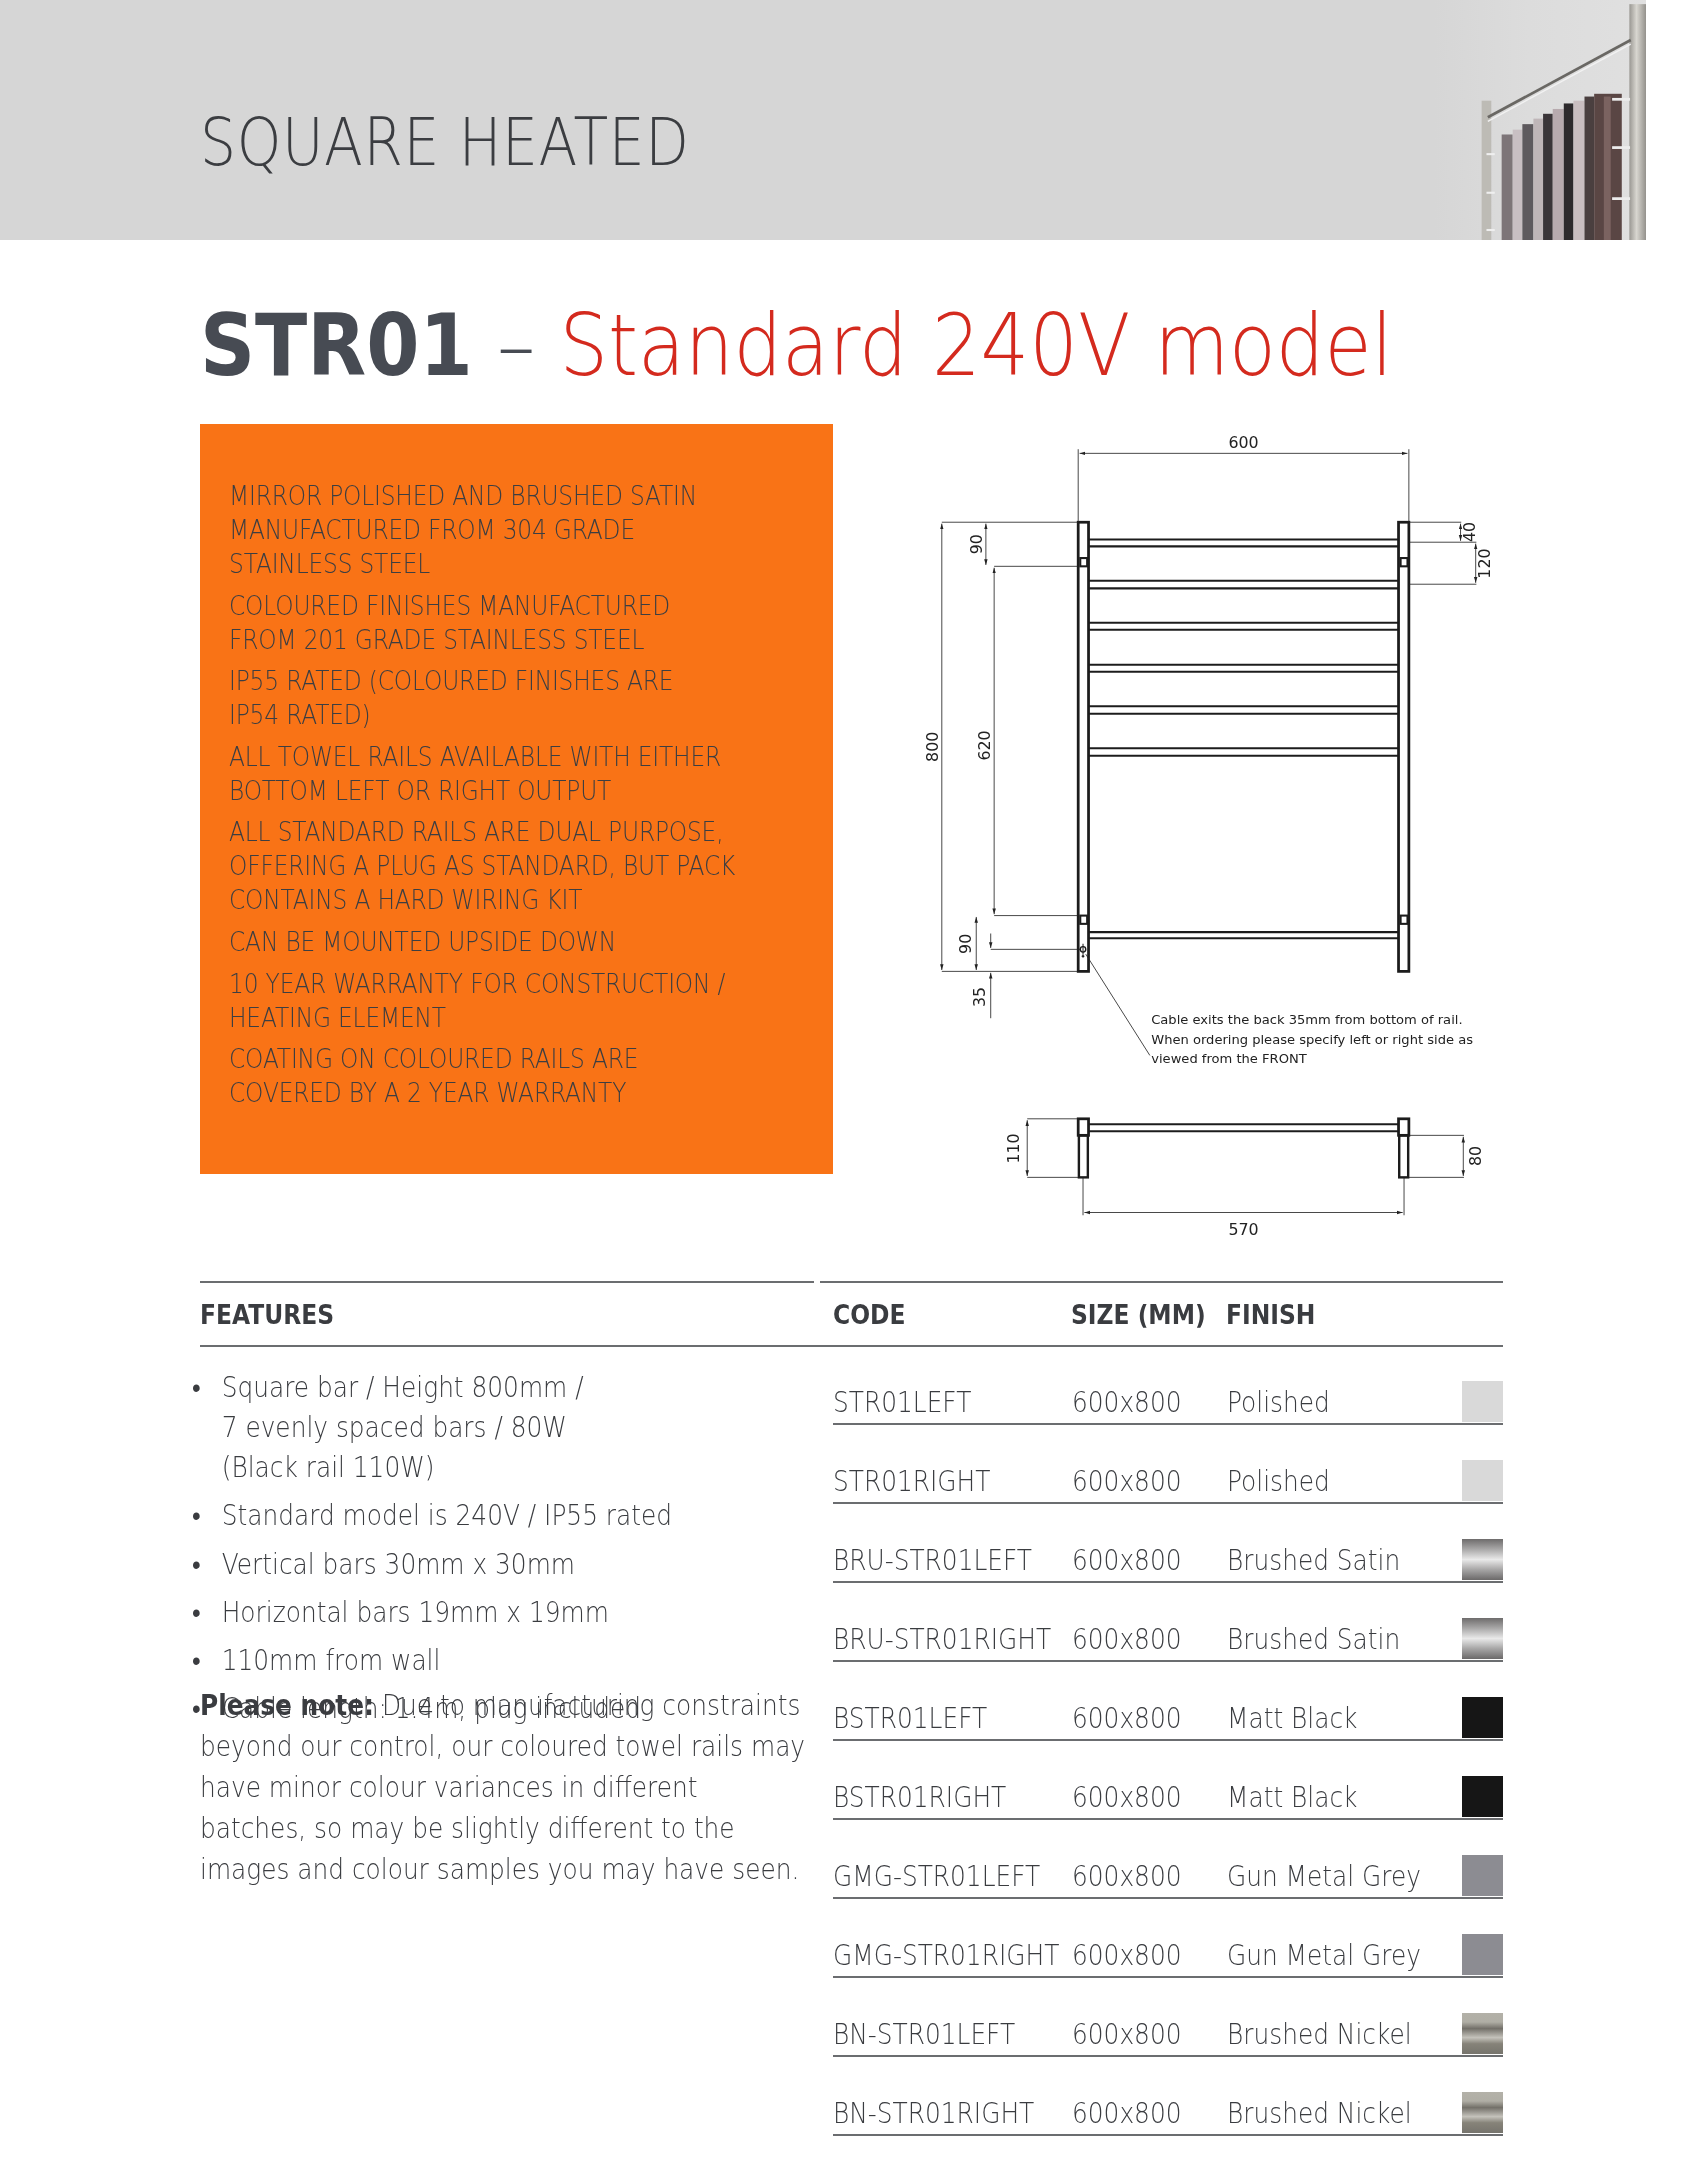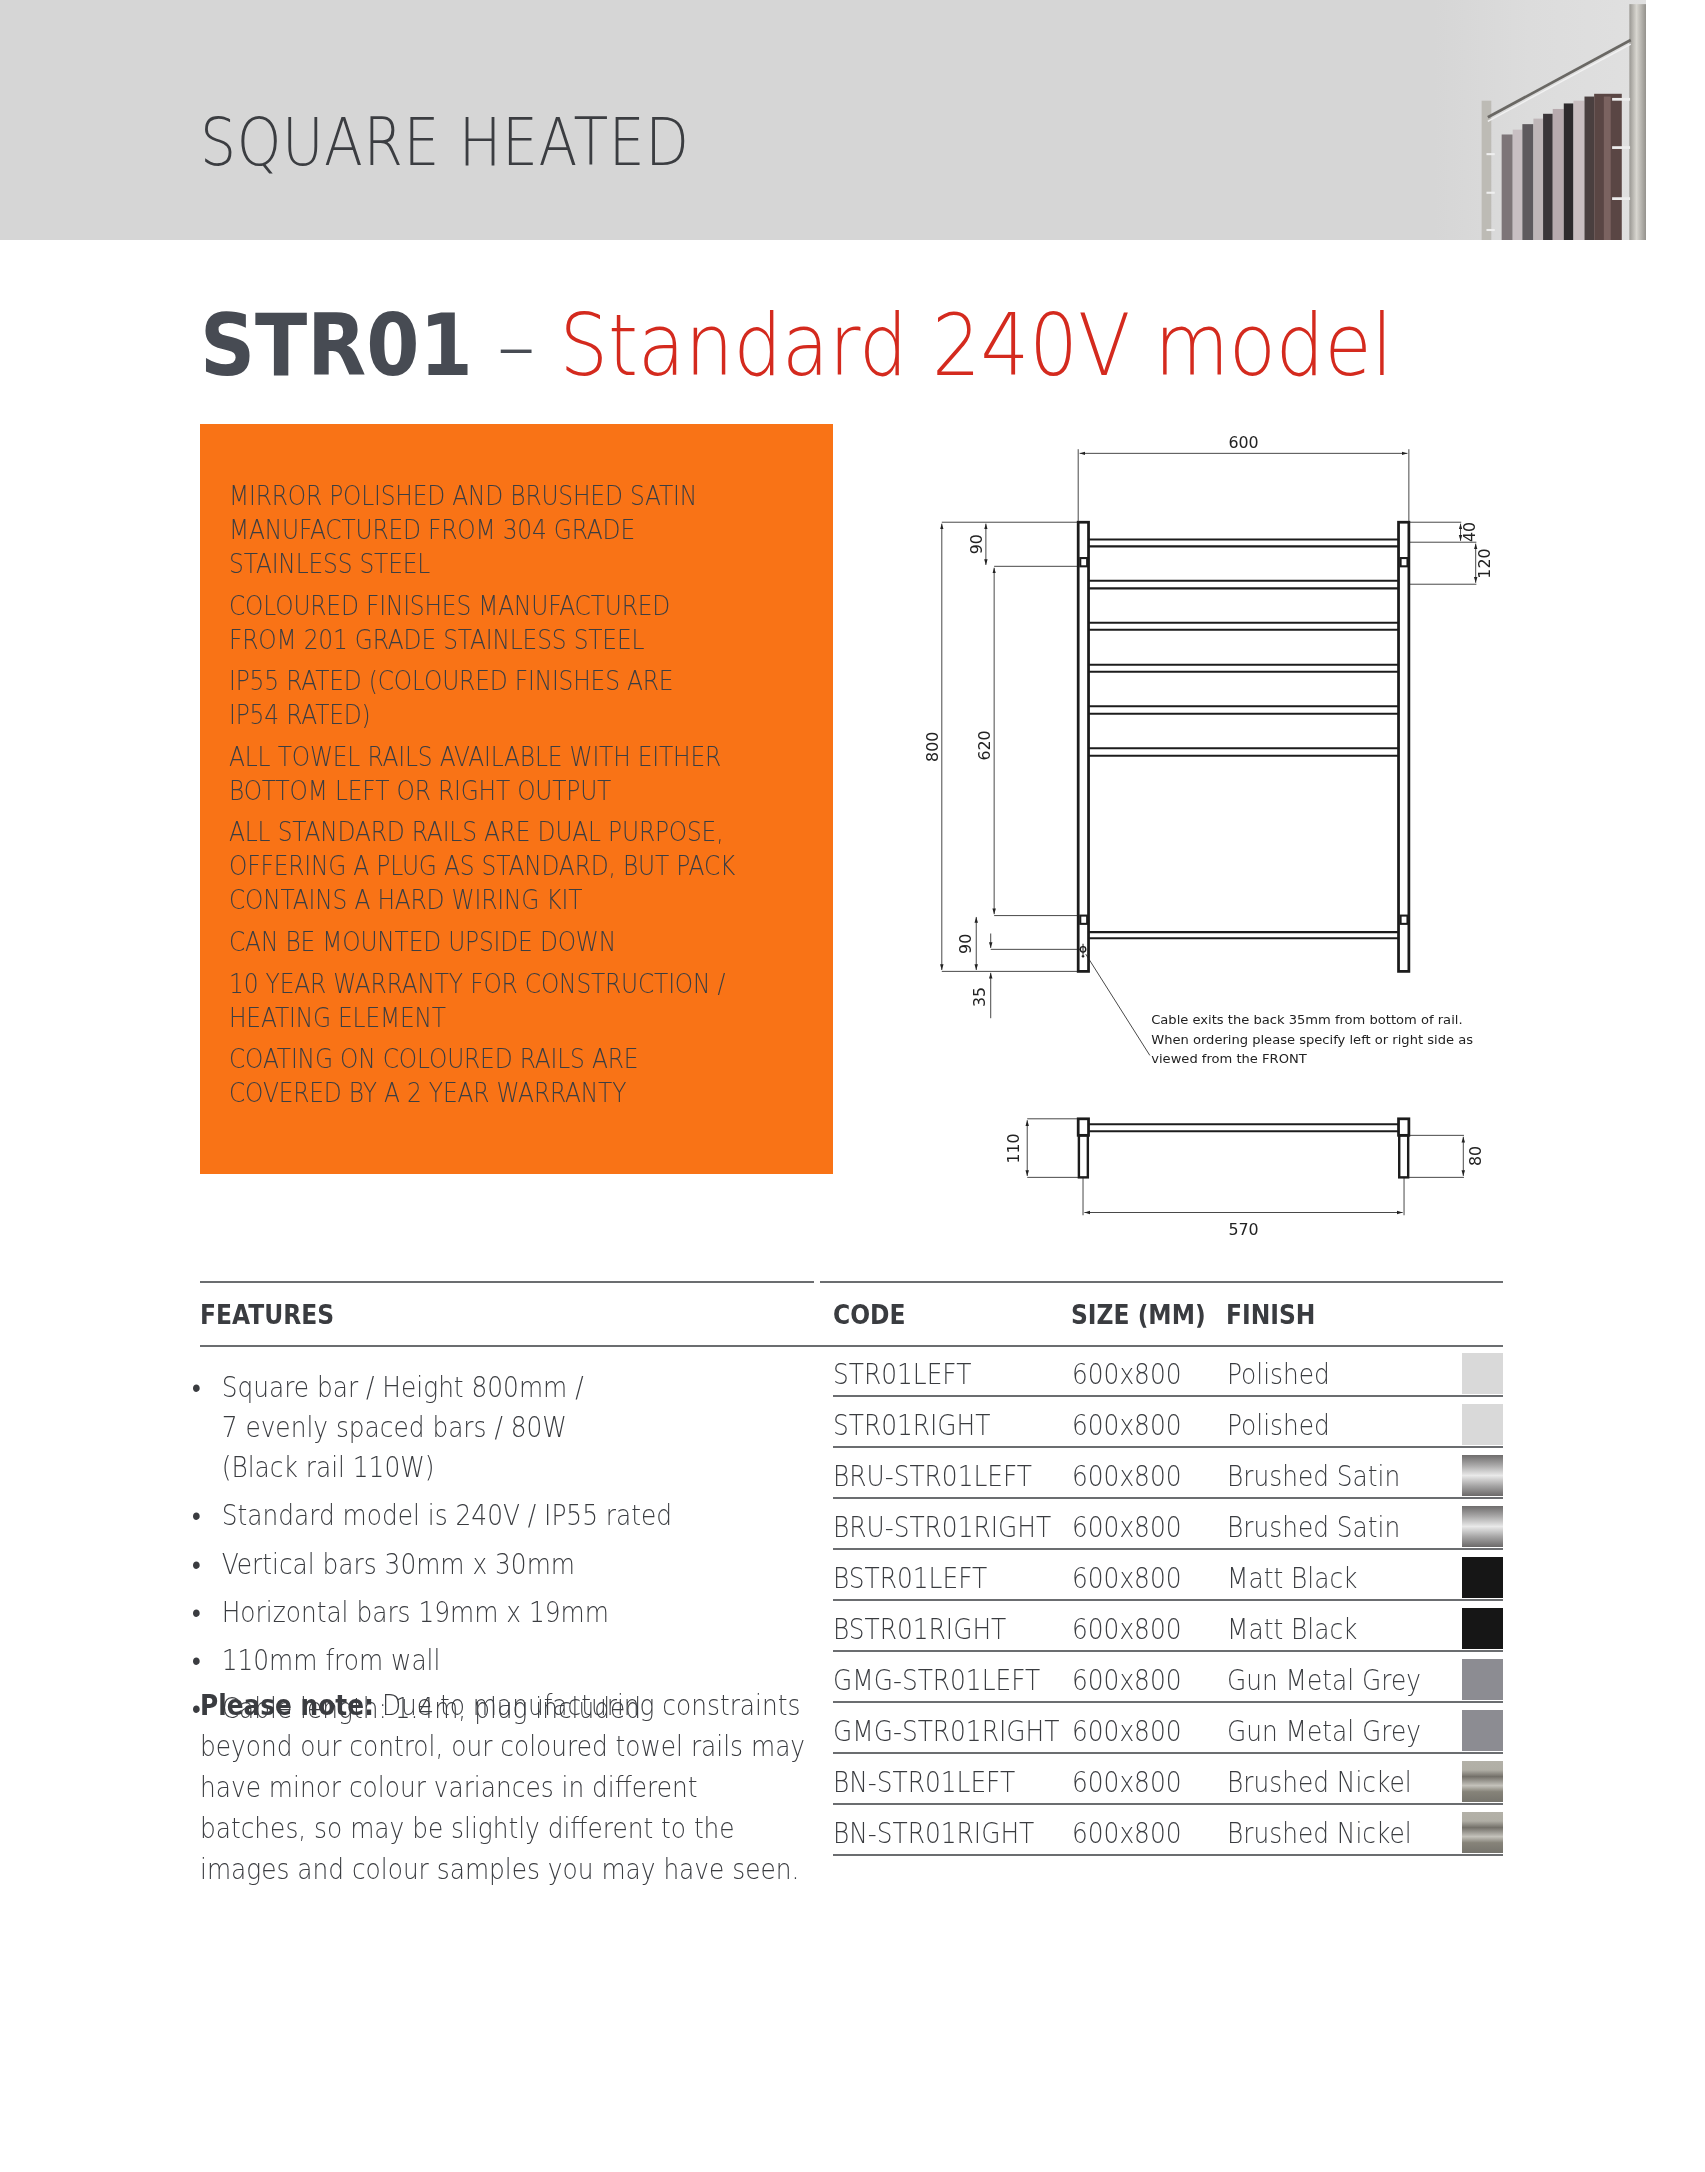--- a/index.html
+++ b/index.html
@@ -33,21 +33,21 @@
   .features-list { position: absolute; left: 192px; top: 1368px; width: 620px; list-style: none; }
   .features-list li { position: relative; padding-left: 33px; font-size: 27.6px; line-height: 40px; font-weight: 300; color: #3a3c40; margin-bottom: 8.3px; transform: scaleX(0.9); transform-origin: left top; width: 689px; }
   .features-list li::before { content: "•"; position: absolute; left: 0; top: 0; color: #3a3c40; }
   .note { position: absolute; left: 200px; top: 1685px; width: 607px; font-size: 27.6px; line-height: 41px; font-weight: 300; color: #3a3c40; }
   .note-inner { transform: scaleX(0.9); transform-origin: left top; width: 674px; }
   .note-label { font-weight: 700; }
 
   
   .table-header { position: absolute; top: 1300px; font-size: 26px; font-weight: 700; color: #3a3c40; transform: scaleX(0.9); transform-origin: left top; white-space: nowrap; }
   .table-body { position: absolute; left: 833px; top: 1346px; width: 670px; }
-  .table-row { position: relative; height: 51px; border-bottom: 2.1px solid #6b6d70; }
+  .table-row { position: relative; height: 51px; border-bottom: 2.1px solid #6b6d70; margin-top: 28px; }
   .cell { position: absolute; top: 12.4px; font-size: 27.6px; font-weight: 300; color: #3a3c40; white-space: nowrap; transform: scaleX(0.9); transform-origin: left top; }
   .cell-code { left: 0; }
   .cell-size { left: 239px; }
   .cell-finish { left: 394px; }
   .swatch { position: absolute; left: 629px; top: 6.9px; width: 41px; height: 41px; }
 </style>
 </head>
 <body>
 
 <div class="header-band">

